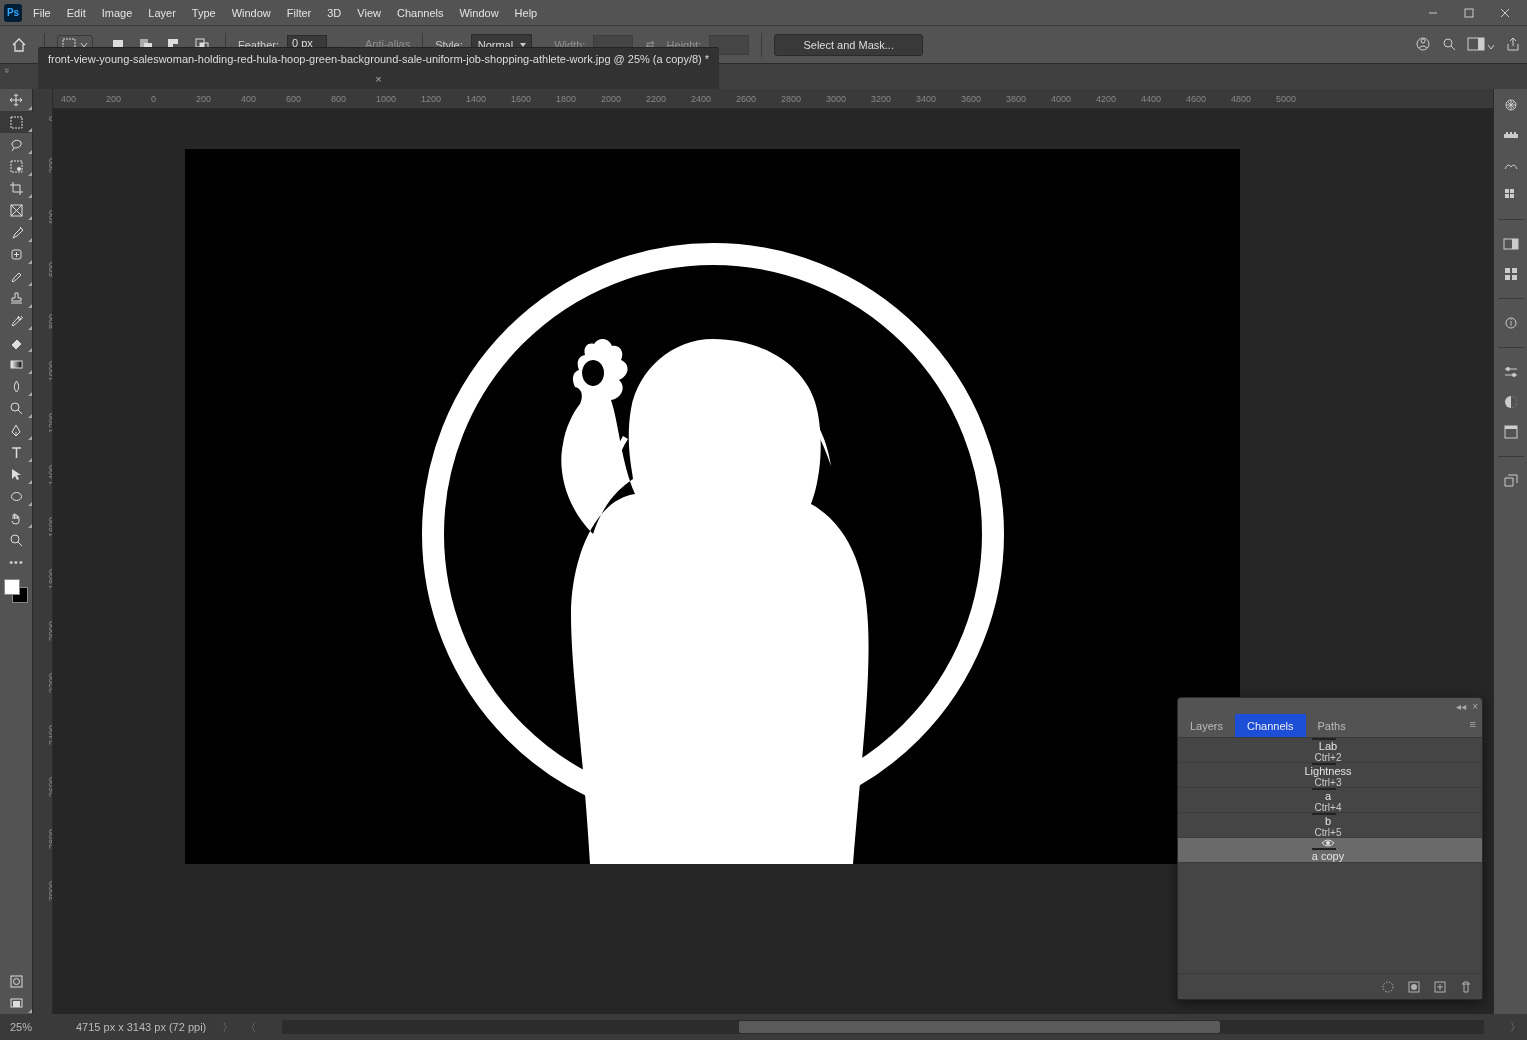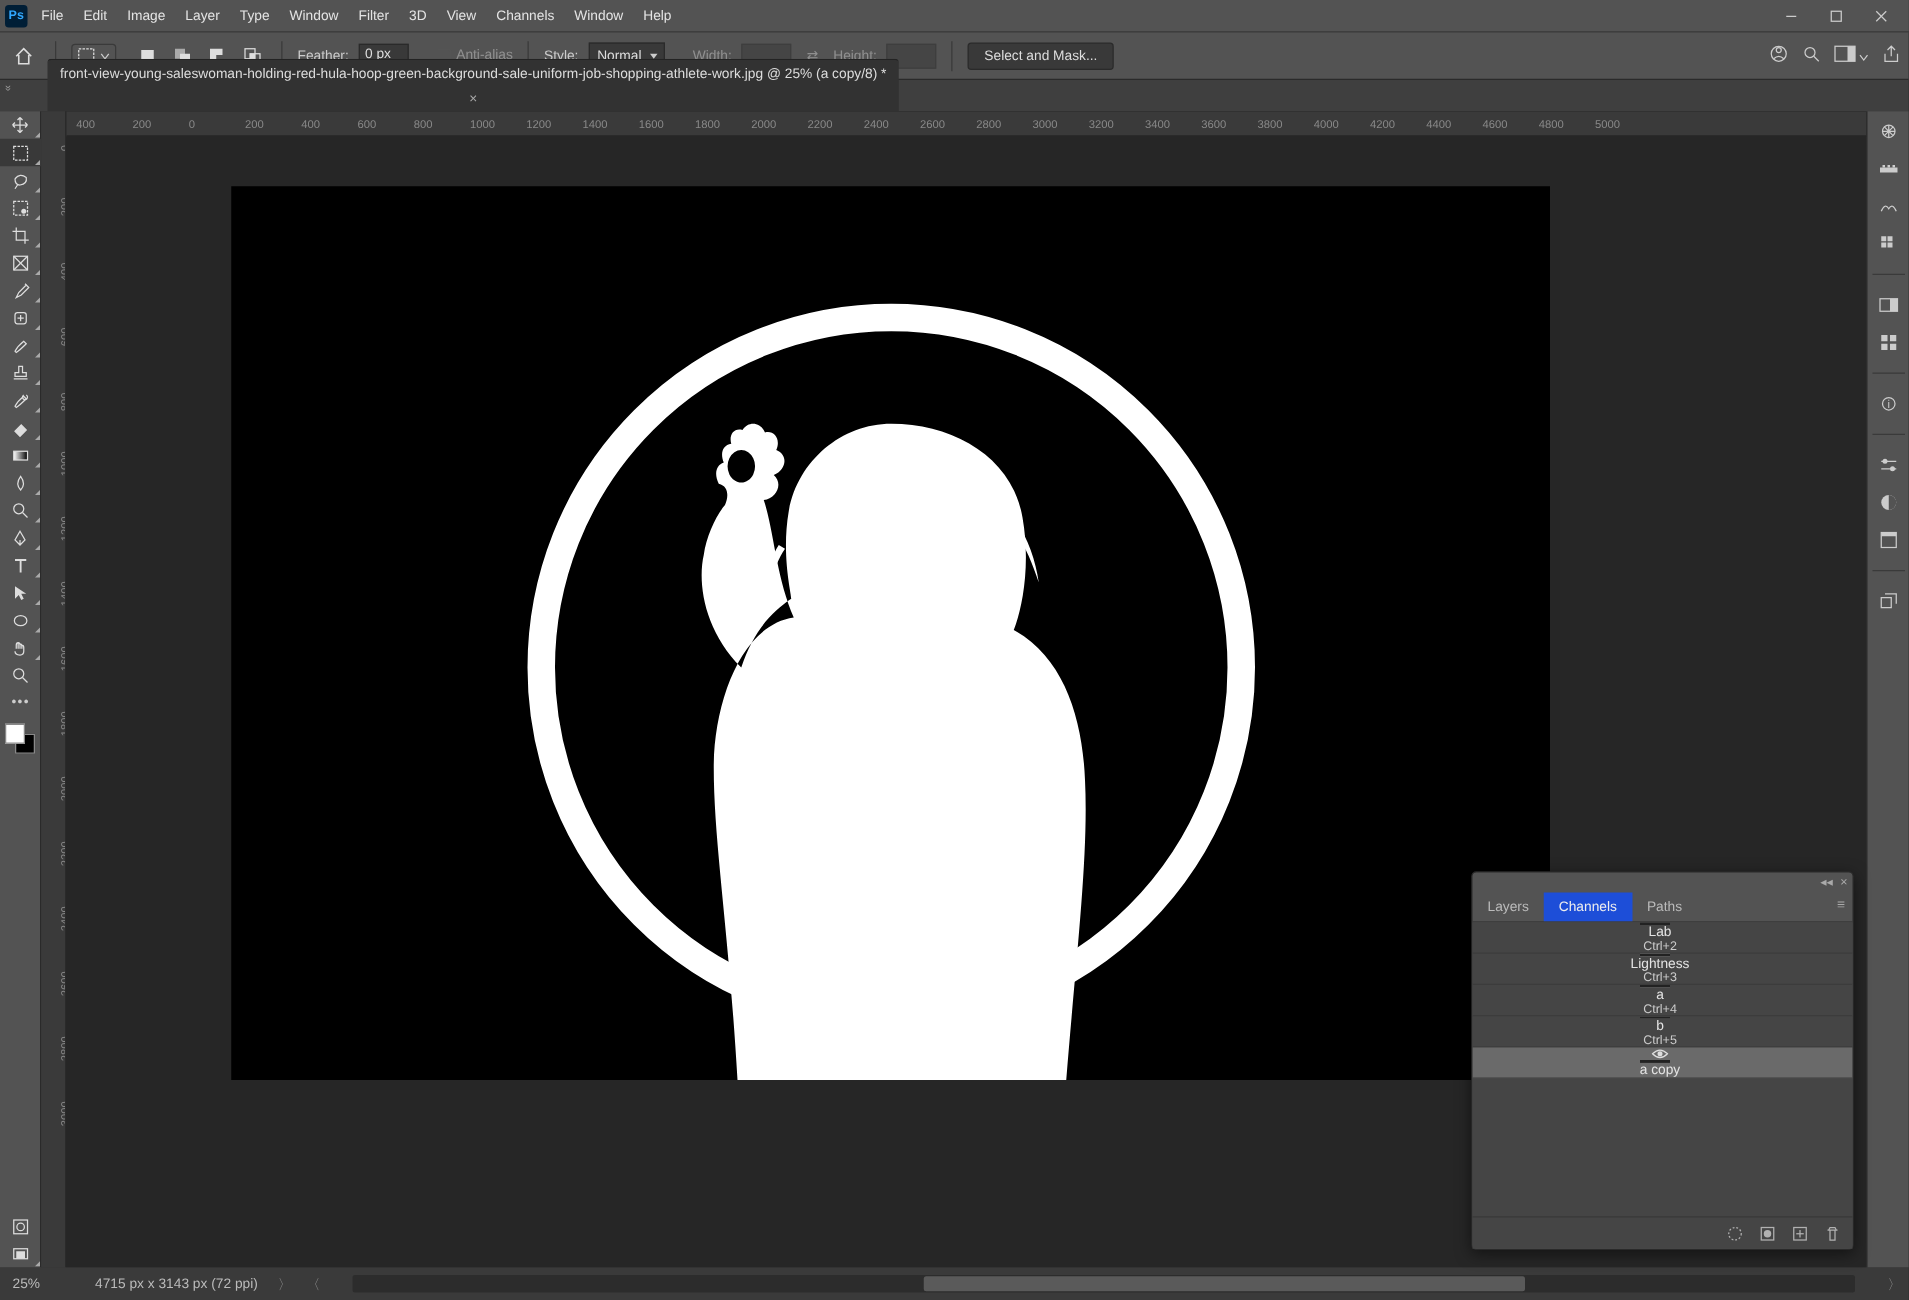--- a/index.html
+++ b/index.html
@@ -47,21 +47,21 @@
   .tool-preset { display:flex; align-items:center; gap:4px; padding:2px 4px; border:1px solid #3a3a3a; border-radius:3px;}
   .opt-icons { display:flex; gap:6px; margin-left:6px;}
   .opt-icon { width:22px; height:22px; display:flex; align-items:center; justify-content:center;}
   .opt-sep { width:1px; height:24px; background:#3a3a3a; margin:0 4px;}
   .opt-label { font-size:11px; color:#ccc; }
   .opt-input { background:#393939; border:1px solid #2a2a2a; width:40px; height:20px; color:#ddd; padding:1px 4px; font-size:11px;}
   .opt-check { width:12px; height:12px; border:1px solid #555; border-radius:2px; display:inline-block; margin-right:4px; vertical-align:middle;}
   .opt-select { background:#393939; border:1px solid #2a2a2a; height:22px; color:#ddd; padding:0 18px 0 6px; font-size:11px; position:relative; display:inline-flex; align-items:center;}
   .opt-select::after { content:""; position:absolute; right:5px; top:8px; border-left:3px solid transparent; border-right:3px solid transparent; border-top:4px solid #ccc;}
   .disabled { opacity:0.5; }
-  .select-mask-btn { background:#393939; border:1px solid #2a2a2a; border-radius:3px; padding:4px 12px; color:#ddd; }
+  .select-mask-btn { background:#393939; border:1px solid #2a2a2a; border-radius:3px; padding:4px 28px; color:#ddd; }
   .optionsbar-right { margin-left:auto; display:flex; gap:10px; align-items:center; }
 
   
   .doctabbar { height:25px; background:#3f3f3f; display:flex; align-items:flex-end; padding-left:38px; position:relative;}
   .doctab { background:#323232; padding:5px 10px 4px; font-size:11px; color:#ddd; border-top:1px solid #232323; display:flex; align-items:center; gap:8px; border-radius:3px 3px 0 0;flex-direction:column;}
   .doctab .close-x { font-size:11px; color:#aaa; }
   .expander { position:absolute; left:2px; top:4px; color:#999; writing-mode:vertical-lr; font-size:9px;}
 
   
   .workspace { position:absolute; top:89px; bottom:26px; left:0; right:0; display:flex; background:#323232;}

